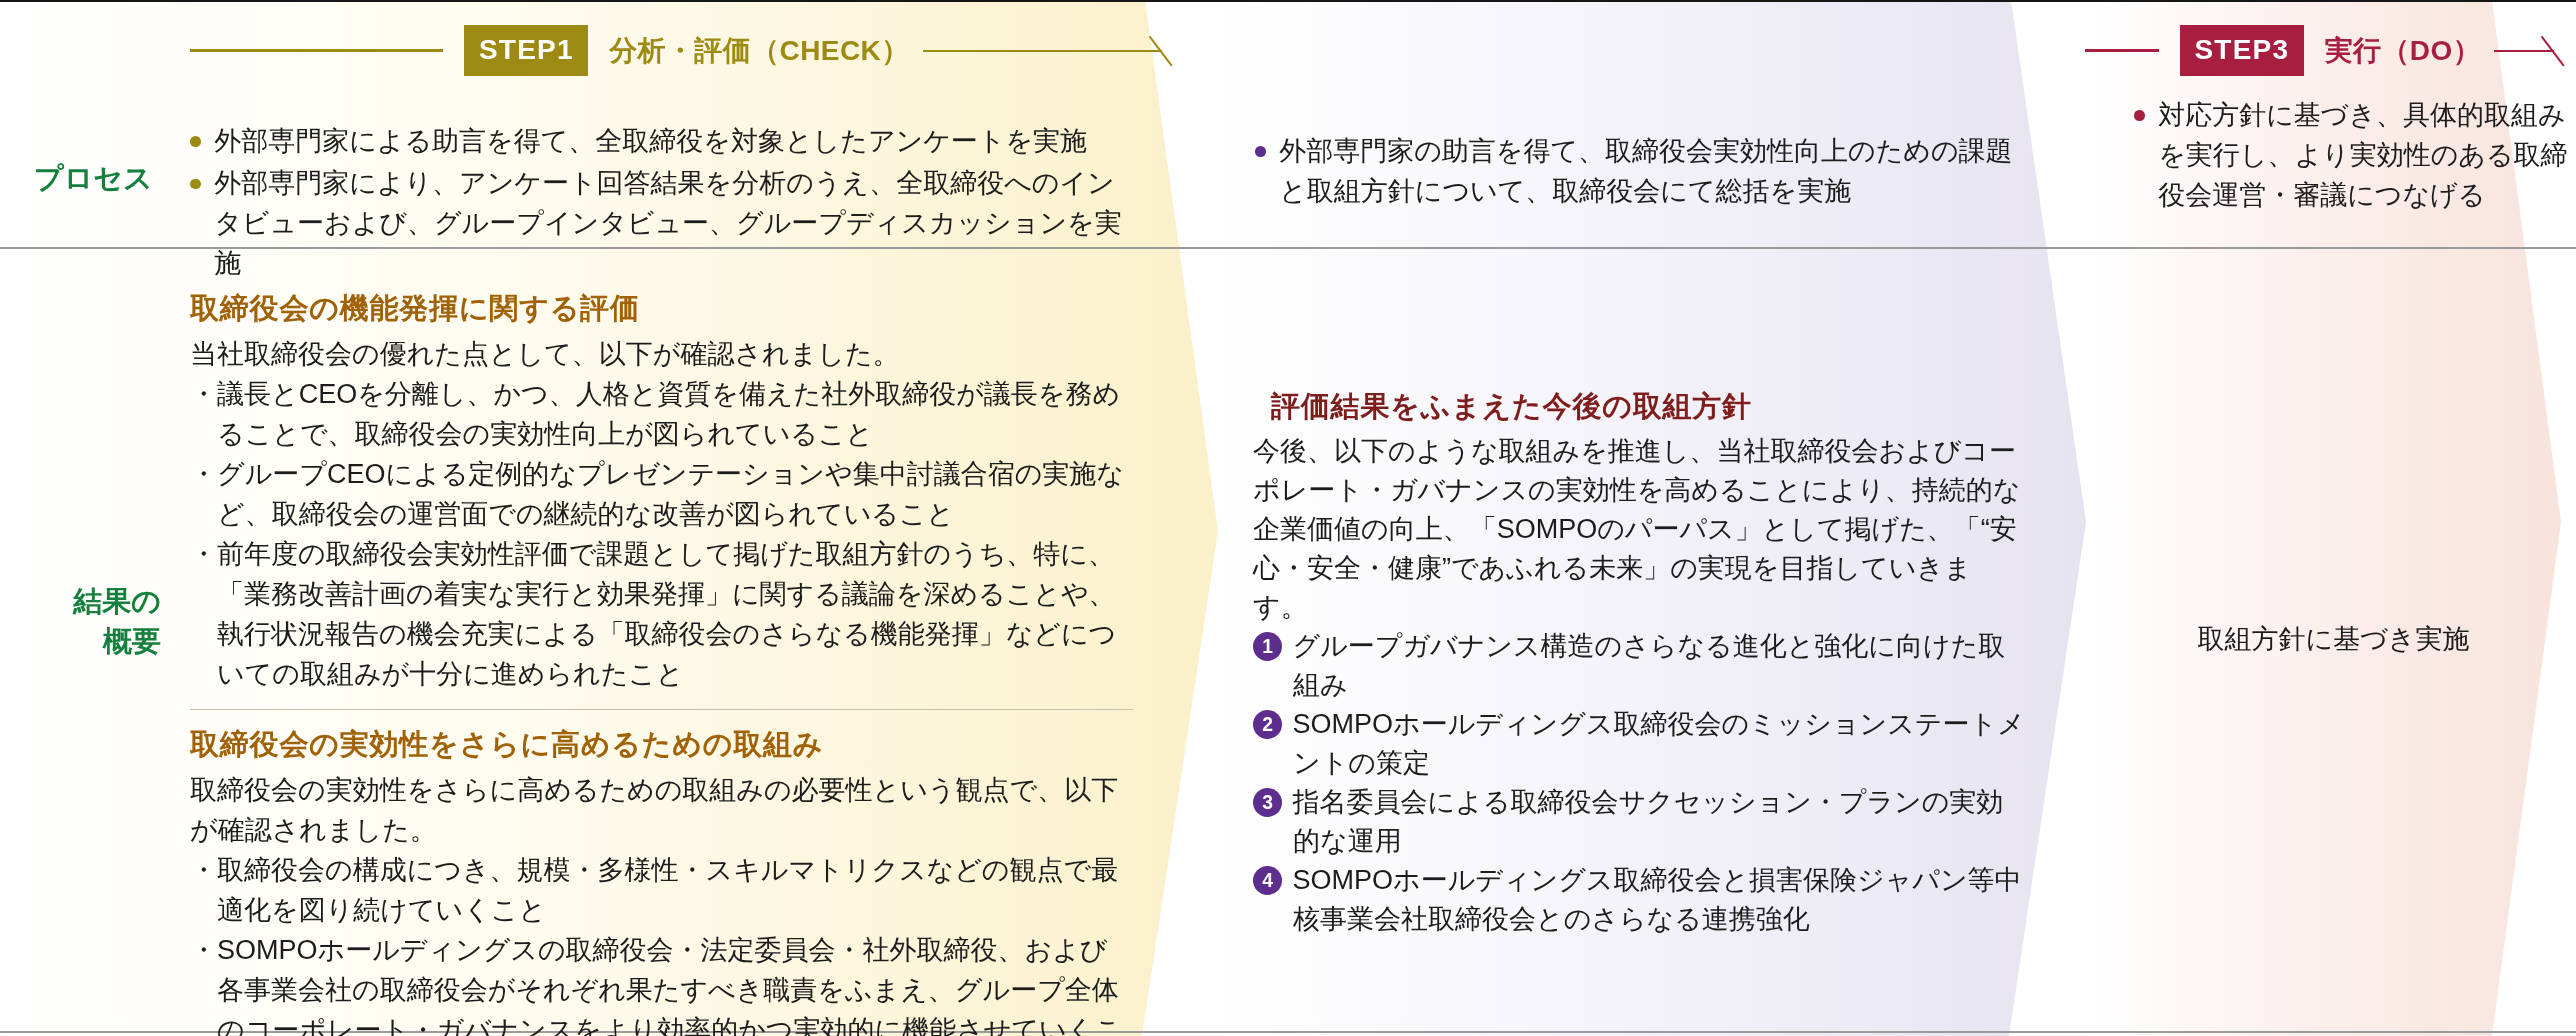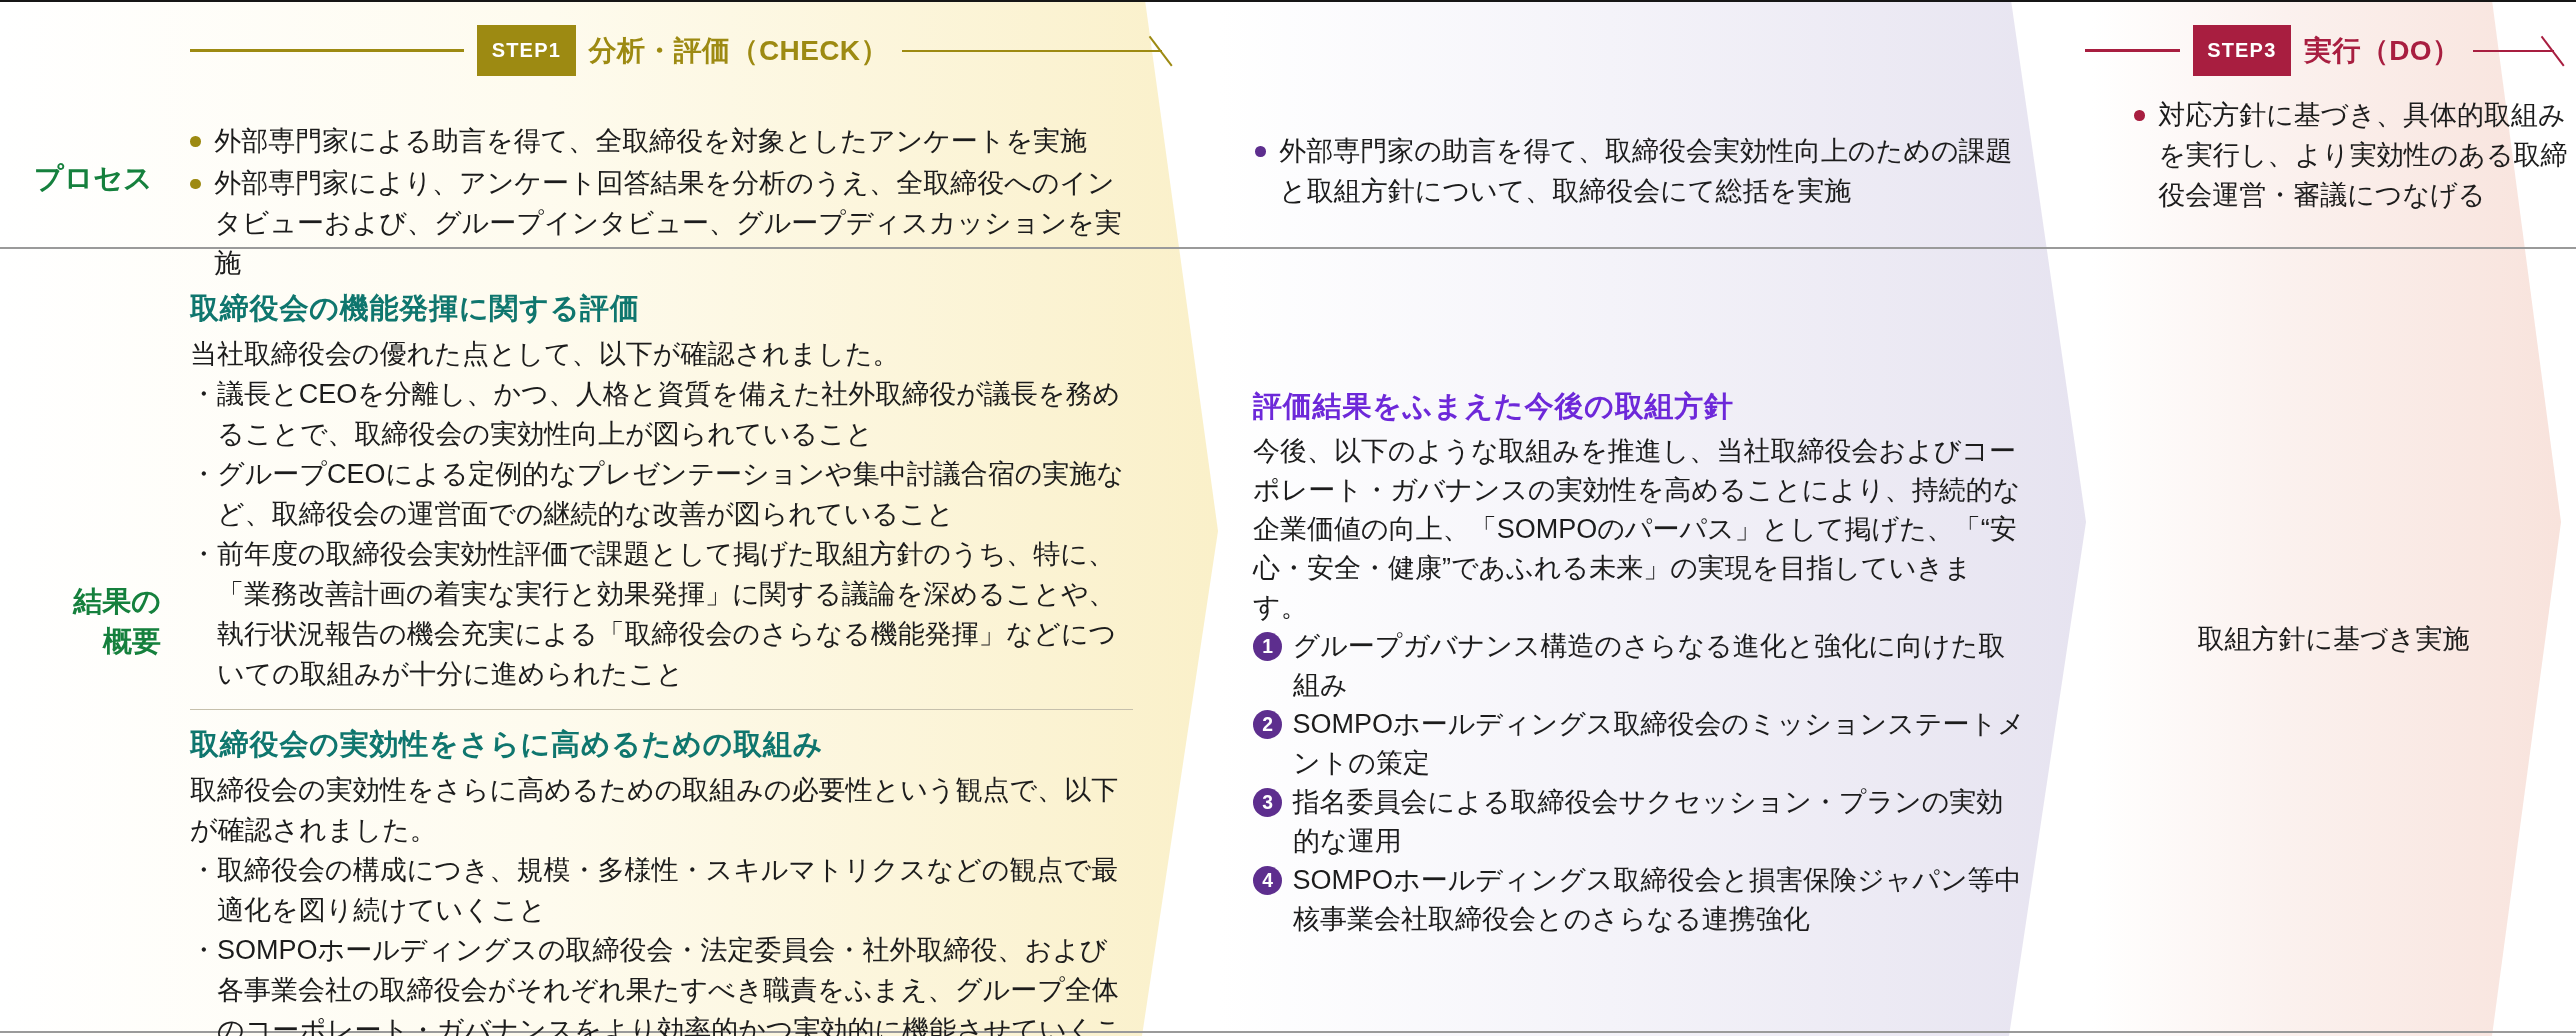--- a/index.html
+++ b/index.html
@@ -25,22 +25,22 @@
   
   .topline{position:absolute;left:0;top:0;width:2576px;height:2.4px;background:#161616;}
   .rowline{position:absolute;left:0;top:247px;width:2576px;height:1.6px;background:#9a9a9a;}
   .bottomline{position:absolute;left:0;top:1031px;width:2576px;height:1.6px;background:#9a9a9a;}
   
   .hgroup{position:absolute;top:31px;height:39px;display:flex;align-items:center;}
   .s1{--c:#9d8a12;}
   .s2{--c:#5d2e8e;}
   .s3{--c:#a81e40;}
   .hline{flex:1;height:2.4px;background:var(--c);}
-  .badge{background:var(--c);color:#ffffff;font-weight:bold;font-size:20px;
-    letter-spacing:1.2px;padding:4.8px 14.5px 6.4px;margin:0 13px;white-space:nowrap;}
+  .badge{background:var(--c);color:#ffffff;font-weight:bold;font-size:28px;
+    letter-spacing:1.2px;padding:4.8px 14.5px 6.4px;margin:0 21px;white-space:nowrap;}
   .htitle{font-size:28px;font-weight:bold;color:var(--c);letter-spacing:0.4px;
     margin-right:13px;white-space:nowrap;line-height:39px;}
   .harrow{flex:1;position:relative;height:39px;min-width:72px;}
   .harrow .bar{position:absolute;left:0;right:14.5px;top:50%;height:2.4px;margin-top:-0.8px;background:var(--c);}
   .harrow .slash{position:absolute;right:-3.2px;top:50%;width:37px;height:2.4px;margin-top:-0.8px;
     background:var(--c);transform:rotate(53deg);transform-origin:center;}
   
   .rowlabel{position:absolute;font-weight:bold;font-size:29px;color:#15803d;line-height:40px;}
   .lbl-process{left:34px;top:158px;}
   .lbl-result{left:24px;top:581px;width:137px;text-align:right;}
@@ -54,22 +54,22 @@
   .pcol1 .pdot{background:#9d8a12;}
   .pcol2 .pdot{background:#5d2e8e;}
   .pcol3 .pdot{background:#a81e40;}
   
   .rcol{position:absolute;}
   .rcol1{left:190px;top:290px;width:943px;}
   .rcol2{left:1253px;top:388px;width:772px;line-height:39px;}
   .rcol3{left:2108px;top:619px;width:451px;text-align:center;}
   .shead{font-family:"DejaVu Serif","Liberation Serif",serif;font-weight:bold;
     font-size:29px;line-height:37px;margin-bottom:7.2px;letter-spacing:0.8px;}
-  .shead.gold{color:#0f766e;}
-  .shead.purple{color:#6d28d9;}
+  .shead.gold{color:#a16207;}
+  .shead.purple{color:#7f1d1d;margin-left:18px;}
   .jbullet{padding-left:27px;text-indent:-27px;}
   .divider1{height:1.6px;background:#c6c0ac;margin:14.5px 0 16px;}
   .nlist{}
   .nitem{padding-left:40px;text-indent:-40px;margin-bottom:0;}
   .ncirc{display:inline-block;width:29px;height:29px;border-radius:50%;background:#5d2e8e;
     color:#ffffff;font-size:19.3px;font-weight:bold;line-height:29px;text-align:center;
     text-indent:0;margin-right:10.5px;vertical-align:2.4px;}
 </style>
 </head>
 <body>

